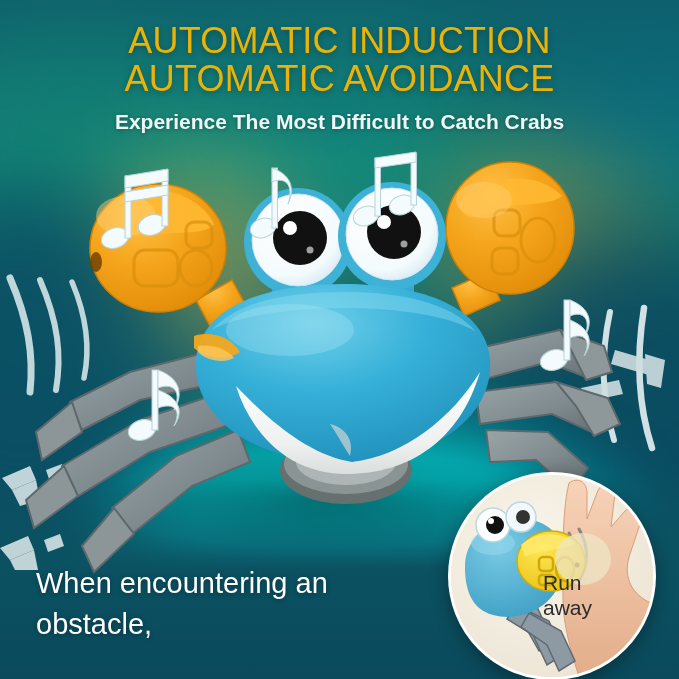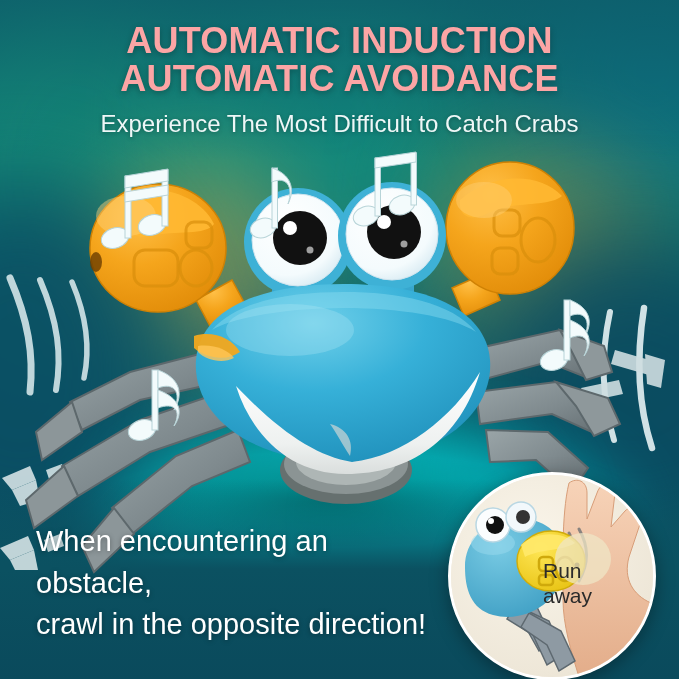--- a/index.html
+++ b/index.html
@@ -44,34 +44,34 @@
   .blob-topfade  { position:absolute; left:0; right:0; top:0; height:160px;
                    background: linear-gradient(180deg, rgba(13,92,105,.75) 0%, rgba(13,92,105,0) 100%); }
 
   
   .header {
     position: absolute; left:0; right:0; top: 22px;
     text-align: center;
     z-index: 40;
   }
   .headline {
-    color: #fca5a5;
-    font-weight: bold;
+    color: #eab308;
+    font-weight: normal;
     font-size: 36px;
     line-height: 1.06;
     letter-spacing: 0.2px;
     text-shadow: 0 2px 6px rgba(0,0,0,.28);
     margin: 0;
     padding: 0 28px;
   }
   .headline .l2 { display:block; }
   .subhead {
     color: #eef7f7;
-    font-size: 24px;
-    font-weight: normal;
+    font-size: 21px;
+    font-weight: bold;
     margin-top: 12px;
     text-shadow: 0 1px 4px rgba(0,0,0,.3);
   }
 
   
   .crab { position:absolute; left:0; top:0; width:679px; height:679px; z-index:20; }
 
   
   .fx { position:absolute; z-index:15; pointer-events:none; }
 
@@ -101,21 +101,21 @@
     background: #f2ece0;
     border: 3px solid #ffffff;
     box-shadow: 0 4px 18px rgba(0,0,0,.35);
     z-index: 50;
   }
   .inset-bg { position:absolute; inset:0;
      background: radial-gradient(90% 90% at 40% 35%, #faf5ea 0%, #eee7d8 70%, #e2dac9 100%); }
   .inset-label {
     position: absolute;
     left: 92px;
-    top: 84px;
+    top: 96px;
     width: 80px;
     color: #2b2b2b;
     font-size: 21px;
     line-height: 1.18;
     z-index: 6;
   }
   .inset-label span { display:block; }
 </style>
 </head>
 <body>
@@ -350,21 +350,20 @@
     <g fill="#f3fbfc" stroke="#b8d4d8" stroke-width="1">
       <ellipse cx="16" cy="64" rx="14" ry="10" transform="rotate(-18 16 64)"></ellipse>
       <rect x="26" y="4" width="6" height="60"></rect>
       <path d="M32 4 C 52 12, 56 26, 46 42 C 54 24, 46 14, 32 20 Z"></path>
       <path d="M32 24 C 52 32, 56 46, 46 60 C 54 44, 46 36, 32 42 Z"></path>
     </g>
   </svg>
 
   <div class="bottom-text">
     <span>When encountering an obstacle,</span>
-    <span>crawl in the opposite direction!</span>
   </div>
 
   <div class="inset">
     <div class="inset-bg"></div>
 
     <svg style="position:absolute;left:0;top:0;" width="202" height="202" viewBox="0 0 202 202">
       <defs>
         <linearGradient id="iSkin" x1="0" y1="0" x2="0" y2="1">
           <stop offset="0%" stop-color="#f7d3b8"></stop>
           <stop offset="100%" stop-color="#e3ad8a"></stop>

